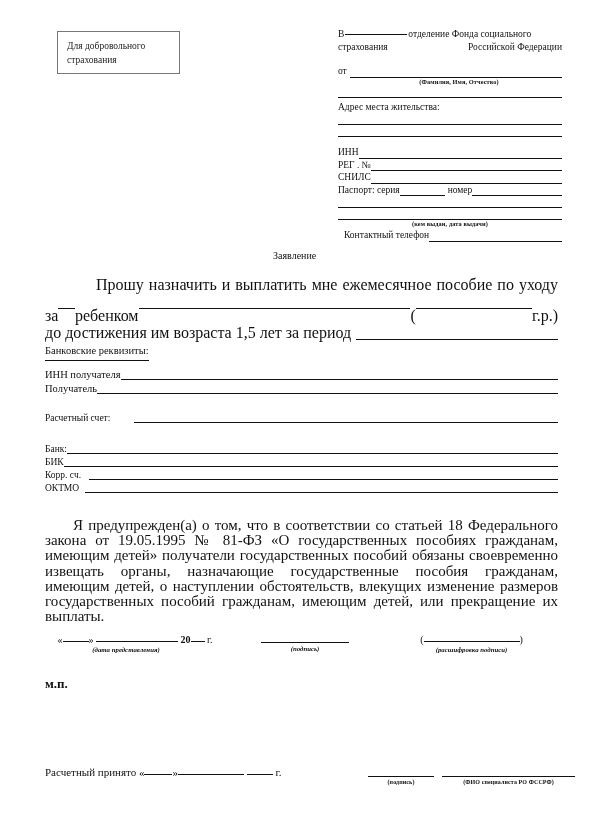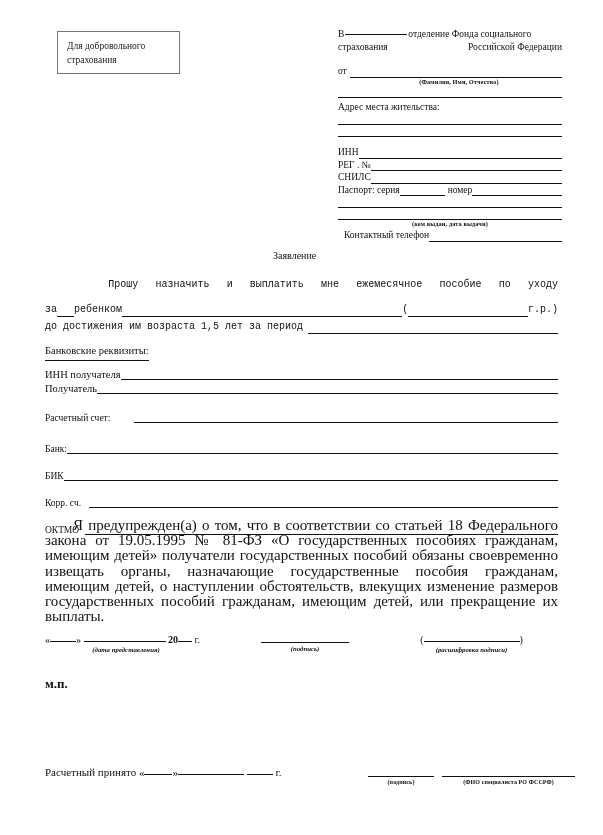--- a/index.html
+++ b/index.html
@@ -91,26 +91,25 @@
     font-size: 10px;
     font-weight: normal;
   }
 
   
   .request {
     position: absolute;
     left: 45px;
     top: 277px;
     width: 513px;
-    font-size: 10px;
+    font-size: 16px;
     line-height: 15px;
-    font-family: Liberation Mono, monospace;
   }
   .jline { display: flex; justify-content: space-between; }
-  .reqline2 { display: flex; align-items: flex-end; white-space: nowrap; margin-top: 10px; }
+  .reqline2 { display: flex; align-items: flex-start; white-space: nowrap; margin-top: 16px; }
   .reqline3 { display: flex; align-items: flex-end; white-space: nowrap; margin-top: 2px; }
 
   
   .bank-head {
     position: absolute;
     left: 45px;
     top: 345px;
     font-size: 10.5px;
     border-bottom: 1px solid #111;
     padding-bottom: 4px;
@@ -131,21 +130,21 @@
     width: 513px;
     font-size: 10.5px;
   }
   .bank4 {
     position: absolute;
     left: 45px;
     top: 443px;
     width: 513px;
     font-size: 10.5px;
   }
-  .bank4 .frow { margin-bottom: 16px; }
+  .bank4 .frow { margin-bottom: 2px; }
 
   
   .warn {
     position: absolute;
     left: 45px;
     top: 518px;
     width: 513px;
     font-size: 15px;
     line-height: 15.2px;
     text-align: justify;
@@ -154,21 +153,21 @@
 
   
   .sigrow {
     position: absolute;
     left: 45px;
     top: 634px;
     width: 513px;
     font-size: 10px;
   }
   .sig-flex { display: flex; align-items: flex-end; }
-  .sig-date { white-space: nowrap; }
+  .sig-date { white-space: nowrap; text-align: center; }
   .u-s { display:inline-block; border-bottom:1px solid #111; height:0; vertical-align:1px; }
   .cap-i { font-style: italic; font-weight: bold; font-size: 6.8px; }
   .sig-line { border-bottom: 1px solid #111; width: 88px; height: 0; }
   .mp { position: absolute; left: 45px; top: 676px; font-size: 13px; font-weight: bold; }
 
   
   .accepted {
     position: absolute;
     left: 45px;
     top: 766px;

